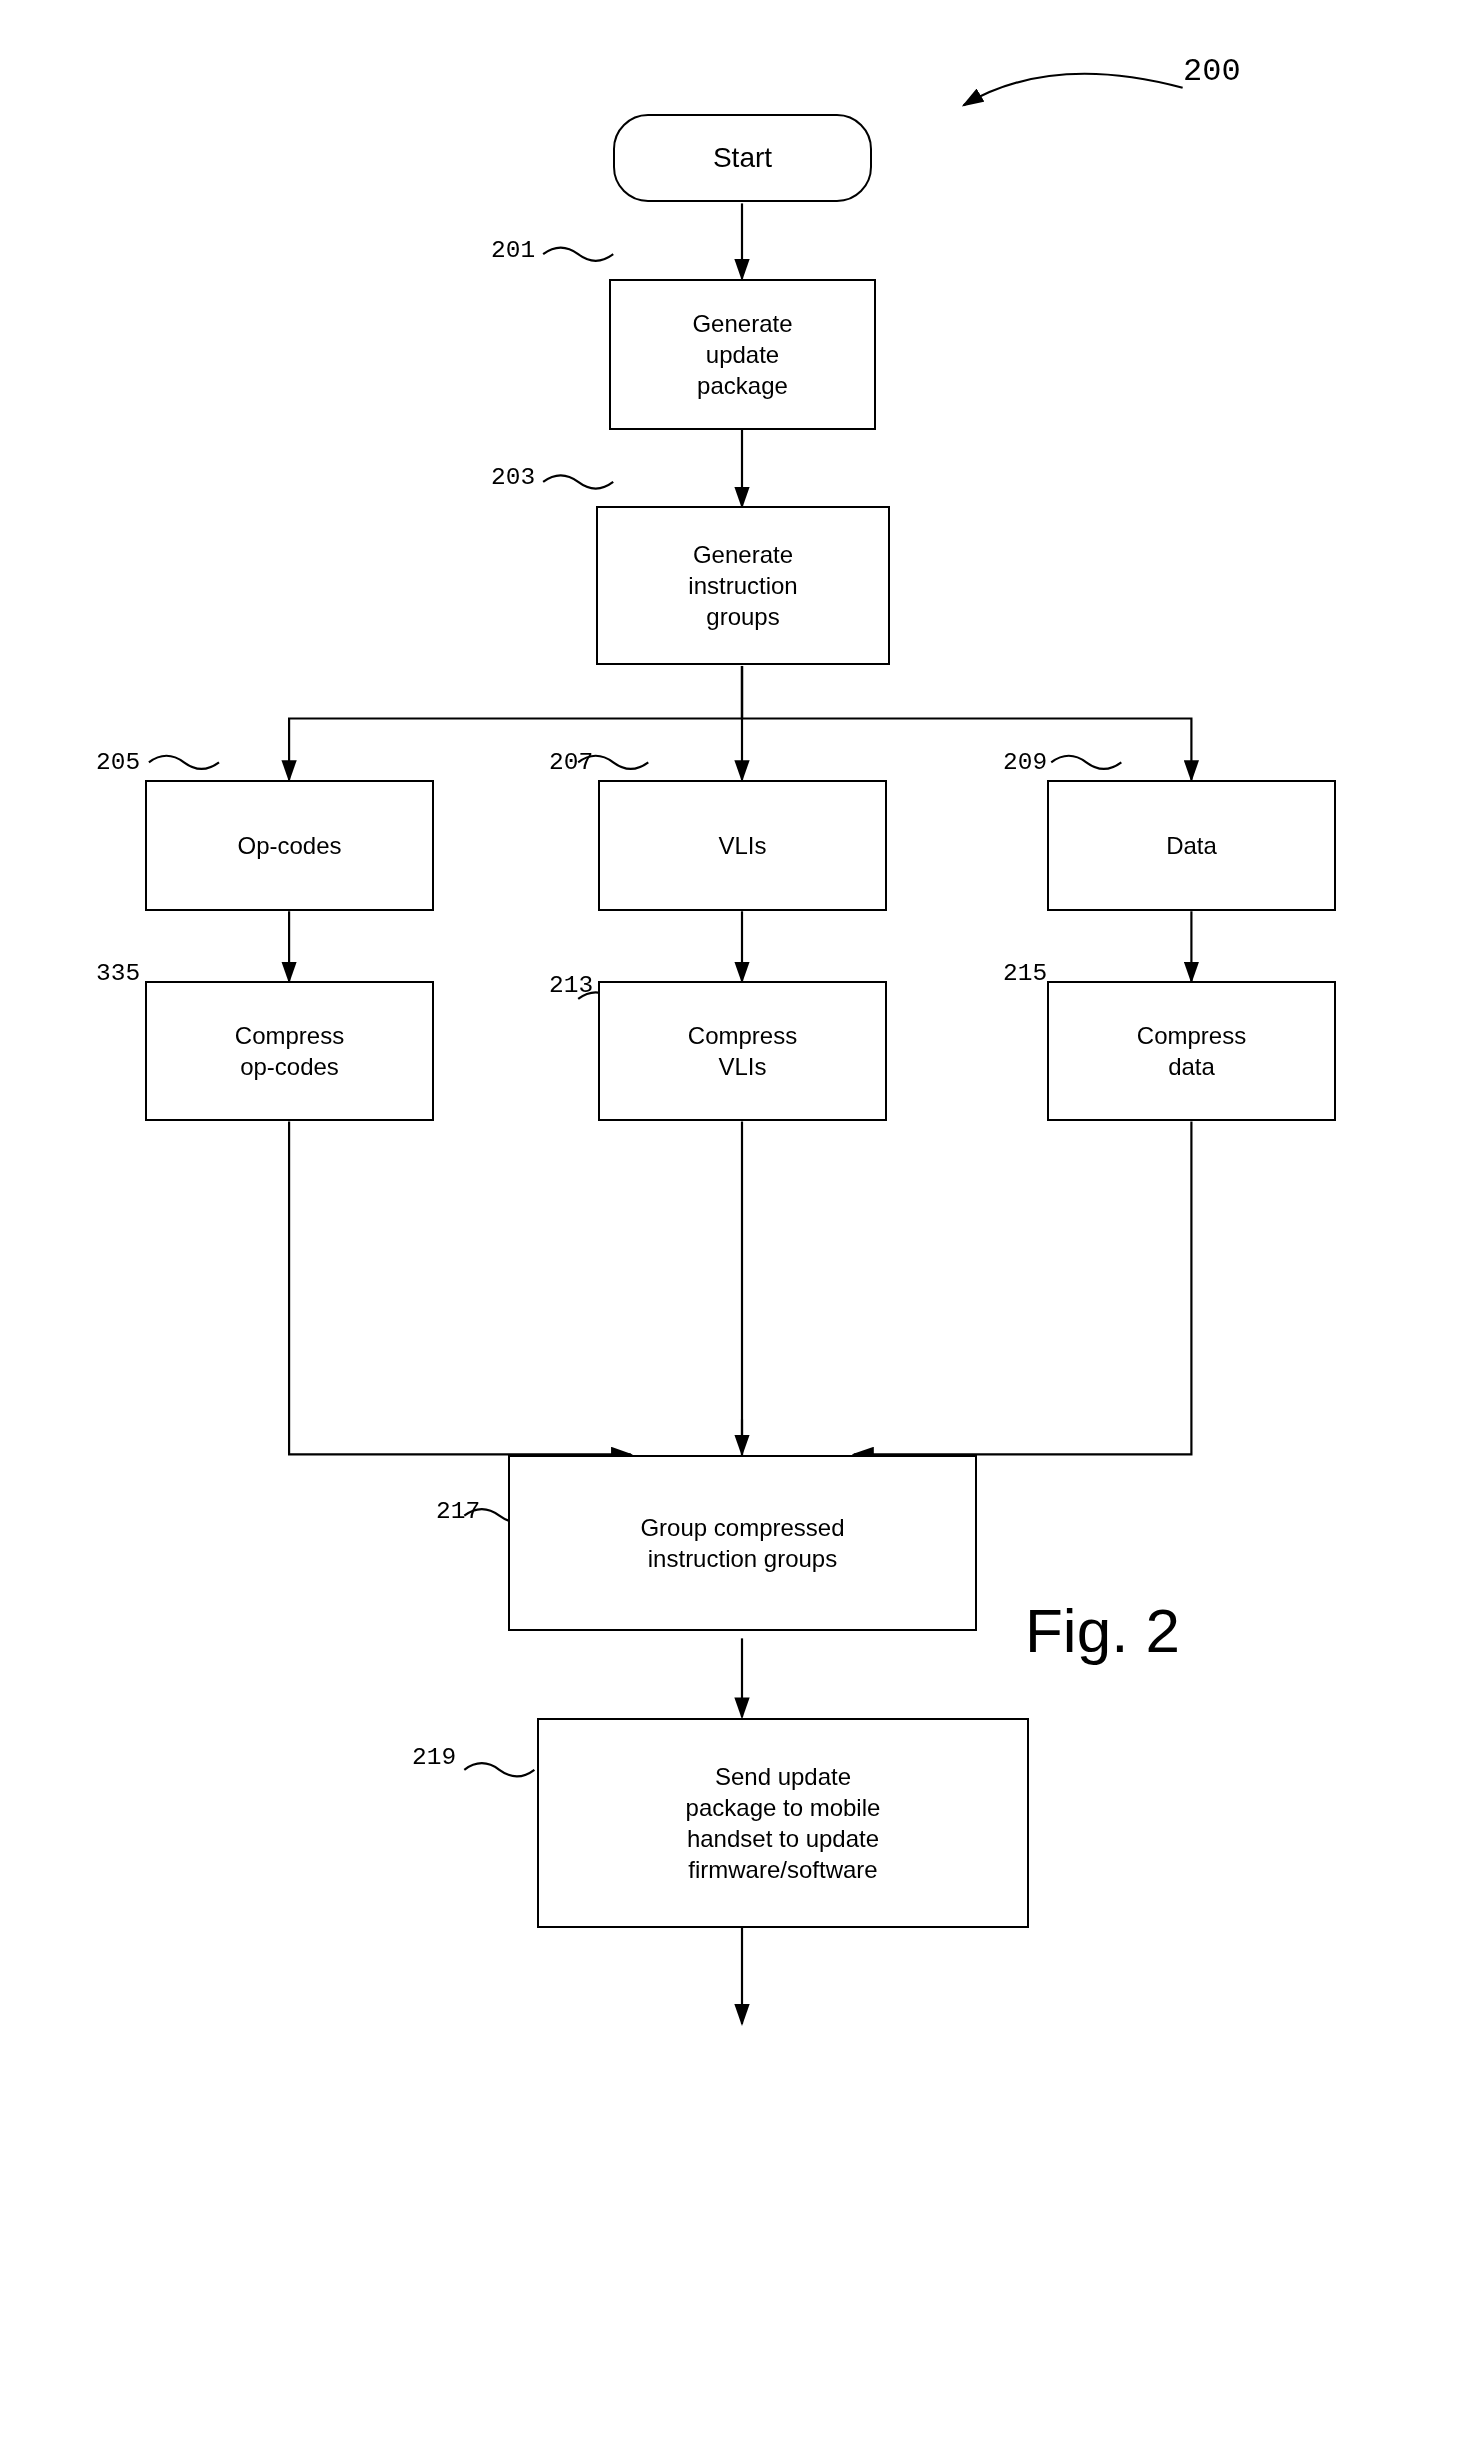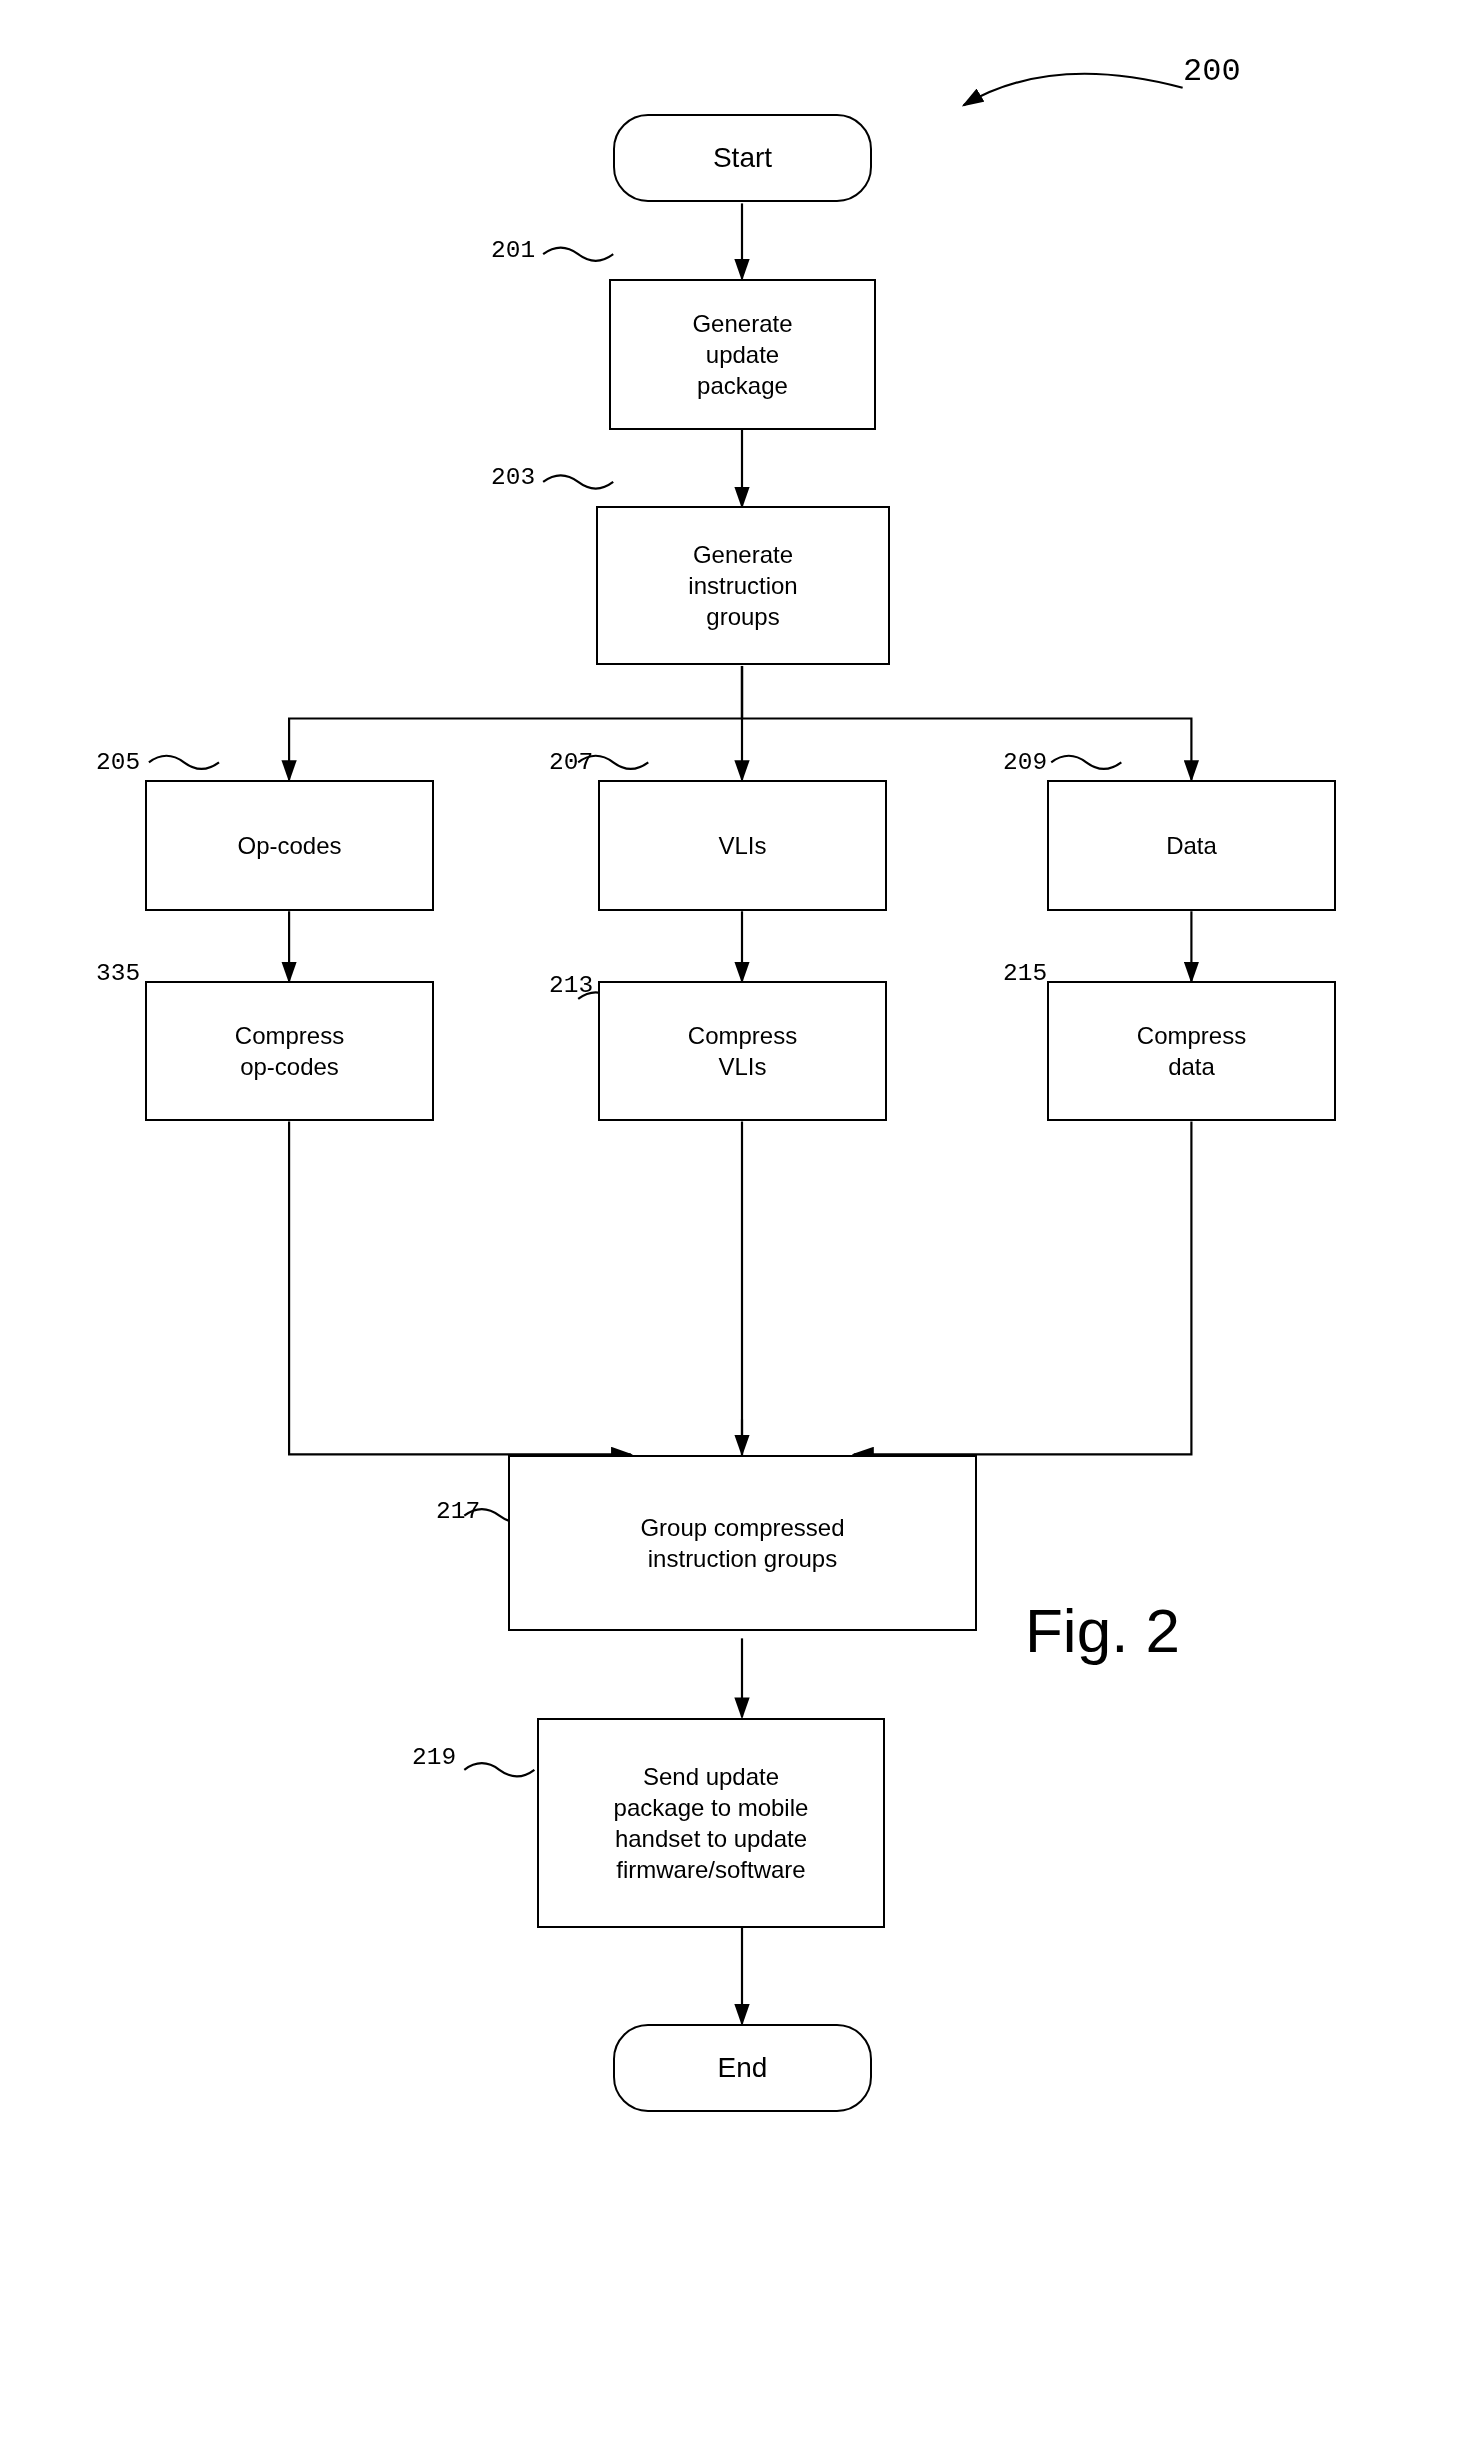--- a/index.html
+++ b/index.html
@@ -164,30 +164,27 @@
   <div class="box" style="left:1047px; top:981px; width:289px; height:140px;">
     <span style="white-space:pre-line;">Compress
 data</span>
   </div>
 
   <div class="box" style="left:508px; top:1455px; width:469px; height:176px;">
     <span style="white-space:pre-line;">Group compressed
 instruction groups</span>
   </div>
 
-  <div class="box" style="left:537px; top:1718px; width:348px; height:210px;">
+  <div class="box" style="left:537px; top:1718px; width:492px; height:210px;">
     <span style="white-space:pre-line;">Send update
 package to mobile
 handset to update
 firmware/software</span>
   </div>
 
-  <div class="box-rounded" style="left:613px; top:2024px; width:259px; height:88px;">
-    <span>End</span>
-  </div>
 
   <span class="ref-number" style="left:1183px; top:53px; font-size:32px;">200</span>
 
   <span class="ref-number" style="left:491px; top:237px;">201</span>
 
   <span class="ref-number" style="left:491px; top:464px;">203</span>
 
   <span class="ref-number" style="left:96px; top:749px;">205</span>
 
   <span class="ref-number" style="left:549px; top:749px;">207</span>

